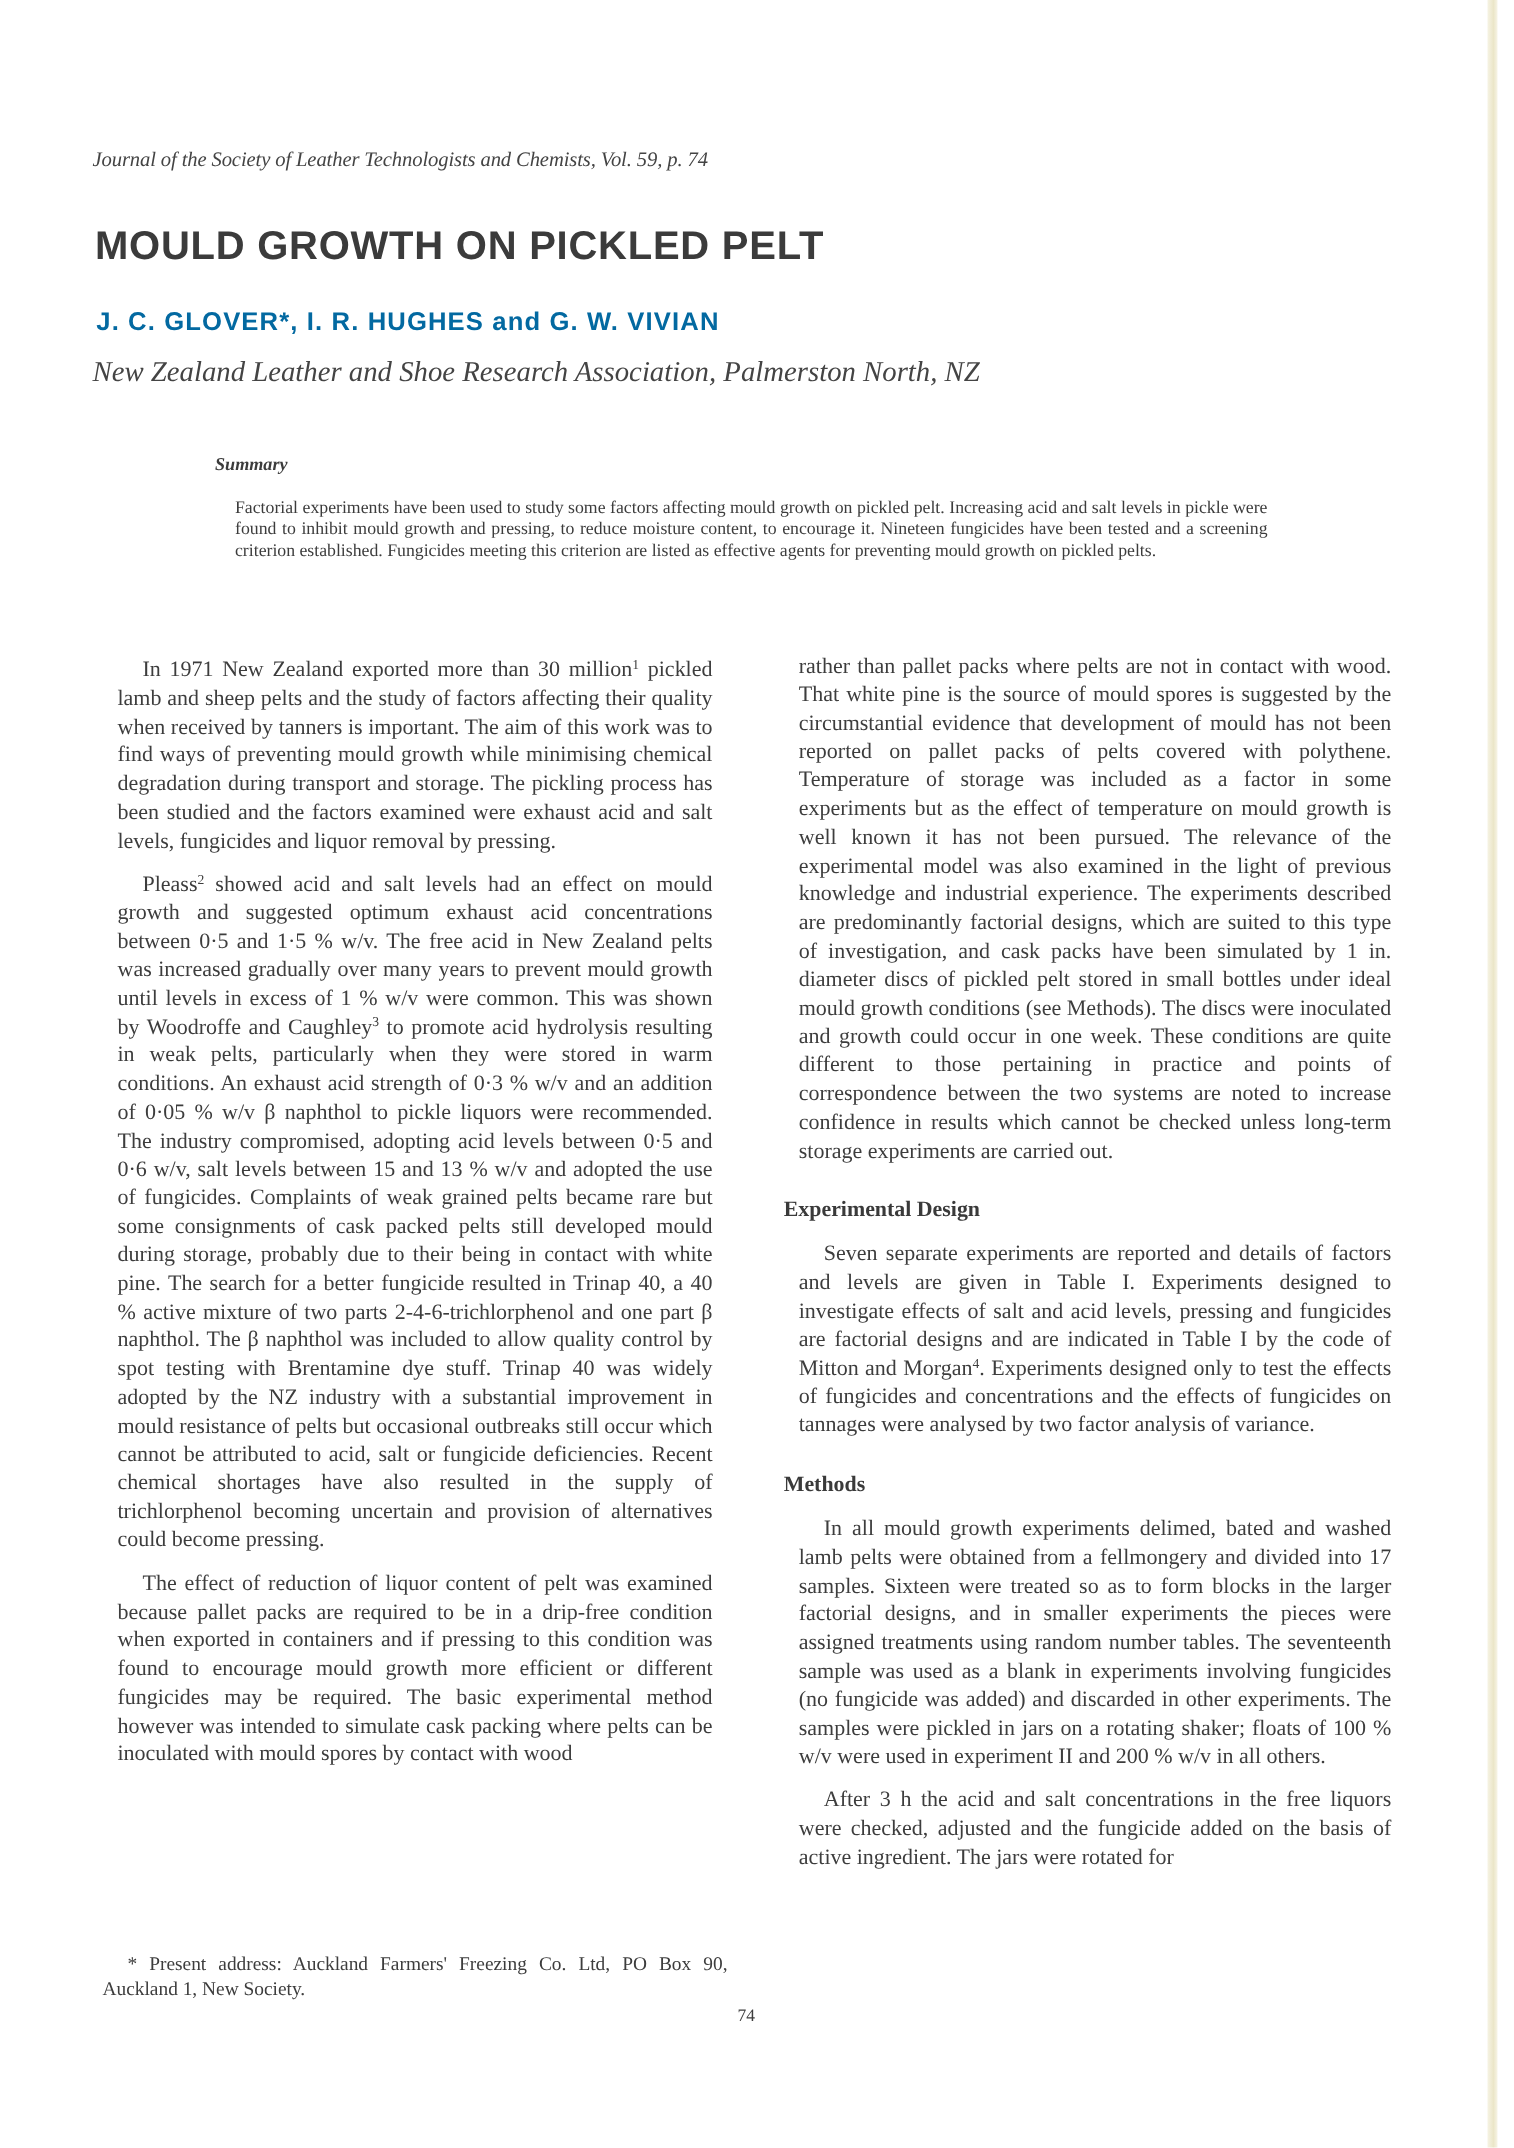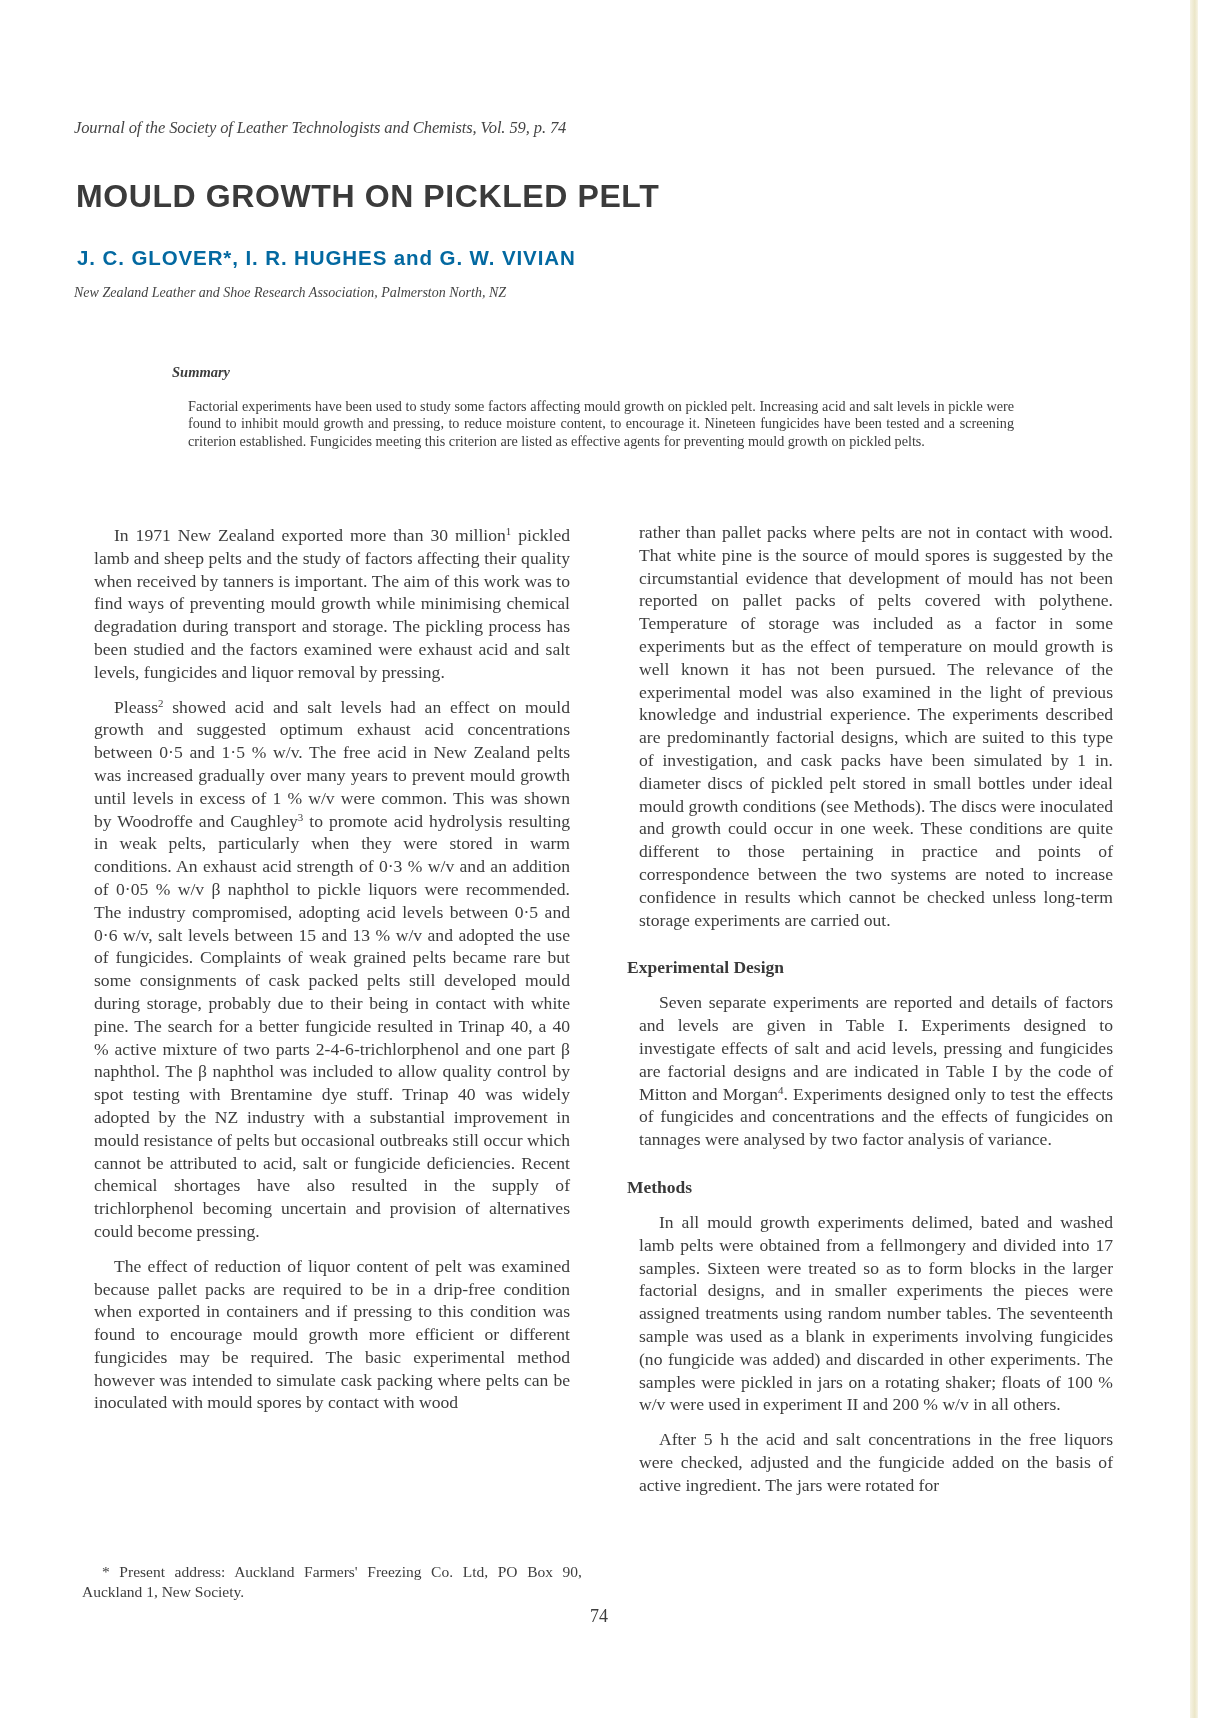--- a/index.html
+++ b/index.html
@@ -21,21 +21,21 @@
     font-family: "Liberation Sans", "DejaVu Sans", sans-serif; font-weight: bold;
     font-size: 32px; letter-spacing: 0.6px; color: #3b3b3b;
   }
   .authors {
     position: absolute; left: 77px; top: 246px;
     font-family: "Liberation Sans", "DejaVu Sans", sans-serif; font-weight: bold;
     font-size: 20.5px; letter-spacing: 0.9px; color: #0369a1;
   }
   .affiliation {
     position: absolute; left: 74px; top: 285px; font-style: italic;
-    font-size: 14px; color: #444;
+    font-size: 23px; color: #444;
   }
   .summary {
     position: absolute; left: 172px; top: 364px; width: 858px;
     font-size: 14.2px; line-height: 17.5px; color: #3c3c3c;
   }
   .summary h3 { margin: 0 0 3px 0; font-size: 14.5px; font-weight: bold; font-style: italic; }
   .summary p { margin: 16px; text-align: justify; text-align-last: left; }
   .col {
     position: absolute; top: 512px; width: 500px;
     font-size: 17.6px; line-height: 22.8px; color: #3d3d3d;
@@ -47,21 +47,21 @@
   }
   .col p { margin: 12px; text-align: justify; text-indent: 20px; }
   .col p.noindent { text-indent: 0; }
   .col .section { margin-top: 24px; }
   .footnote {
     position: absolute; left: 82px; top: 1562px; width: 500px;
     font-size: 15.5px; line-height: 20px; text-align: justify; color: #3d3d3d;
     text-indent: 20px;
   }
   .page-number {
-    position: absolute; left: 590px; top: 1606px; font-size: 18px; color: #3d3d3d;
+    position: absolute; left: 590px; top: 1606px; font-size: 14px; color: #3d3d3d;
   }
   sup { font-size: 0.62em; line-height: 0; vertical-align: 0.55em; }
 </style>
 </head>
 <body>
 
 <div class="page-edge"></div>
 
 <div class="running-head">Journal of the Society of Leather Technologists and Chemists, Vol. 59, p. 74</div>
 
@@ -88,17 +88,17 @@
   <p class="noindent">rather than pallet packs where pelts are not in contact with wood. That white pine is the source of mould spores is suggested by the circumstantial evidence that development of mould has not been reported on pallet packs of pelts covered with polythene. Temperature of storage was included as a factor in some experiments but as the effect of temperature on mould growth is well known it has not been pursued. The relevance of the experimental model was also examined in the light of previous knowledge and industrial experience. The experiments described are predominantly factorial designs, which are suited to this type of investigation, and cask packs have been simulated by 1 in. diameter discs of pickled pelt stored in small bottles under ideal mould growth conditions (see Methods). The discs were inoculated and growth could occur in one week. These conditions are quite different to those pertaining in practice and points of correspondence between the two systems are noted to increase confidence in results which cannot be checked unless long-term storage experiments are carried out.</p>
 
   <div class="section">
     <h2>Experimental Design</h2>
     <p><span>Seven separate experiments are reported and details of factors and levels are given in Table I. Experiments designed to investigate effects of salt and acid levels, pressing and fungicides are factorial designs and are indicated in Table I by the code of Mitton and Morgan</span><sup>4</sup><span>. Experiments designed only to test the effects of fungicides and concentrations and the effects of fungicides on tannages were analysed by two factor analysis of variance.</span></p>
   </div>
 
   <div class="section">
     <h2>Methods</h2>
     <p>In all mould growth experiments delimed, bated and washed lamb pelts were obtained from a fellmongery and divided into 17 samples. Sixteen were treated so as to form blocks in the larger factorial designs, and in smaller experiments the pieces were assigned treatments using random number tables. The seventeenth sample was used as a blank in experiments involving fungicides (no fungicide was added) and discarded in other experiments. The samples were pickled in jars on a rotating shaker; floats of 100 % w/v were used in experiment II and 200 % w/v in all others.</p>
-    <p>After 5 h the acid and salt concentrations in the free liquors were checked, adjusted and the fungicide added on the basis of active ingredient. The jars were rotated for</p>
+    <p>After 3 h the acid and salt concentrations in the free liquors were checked, adjusted and the fungicide added on the basis of active ingredient. The jars were rotated for</p>
   </div>
 </div>
 
 <div class="page-number">74</div>
 
 </body></html>

